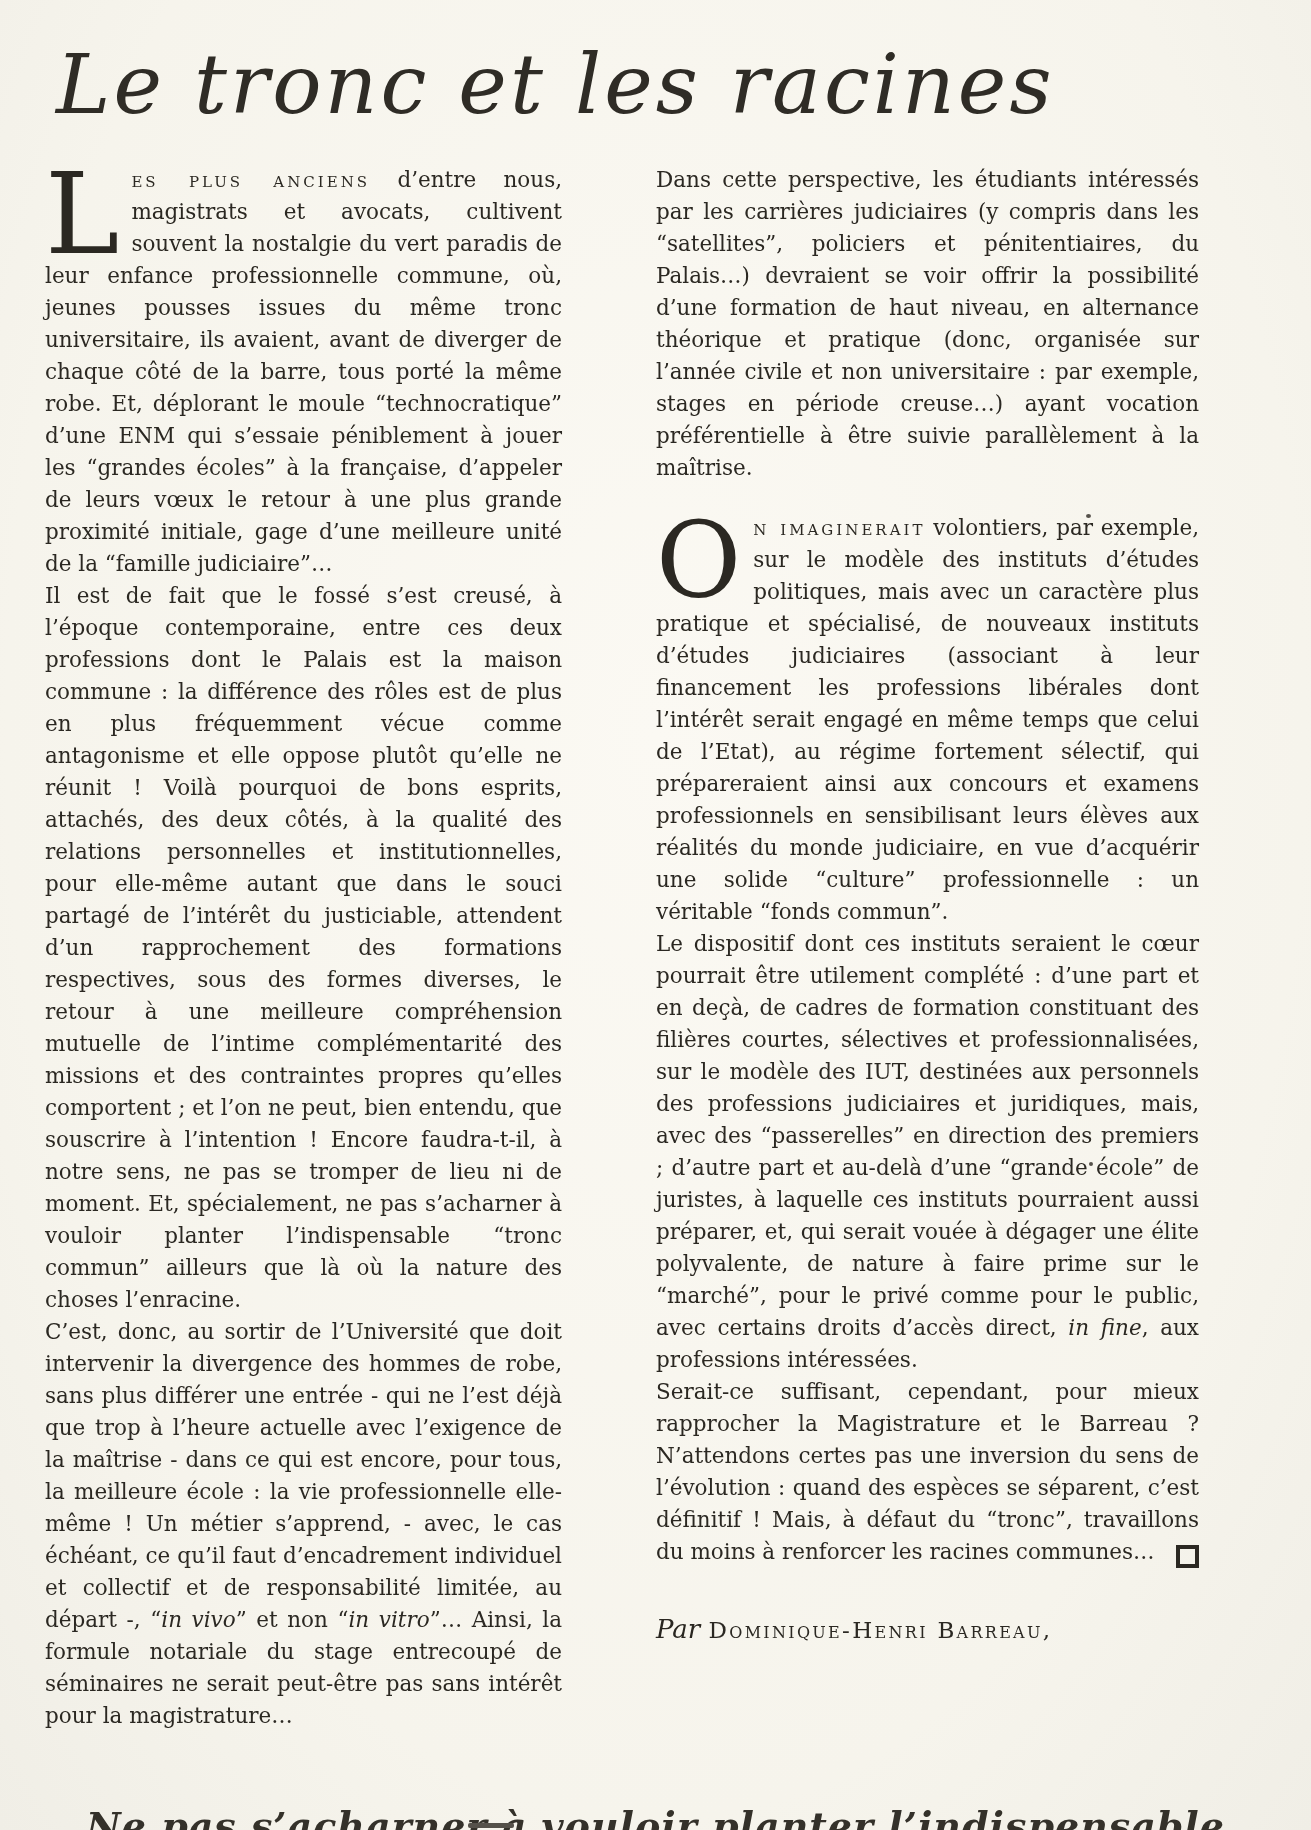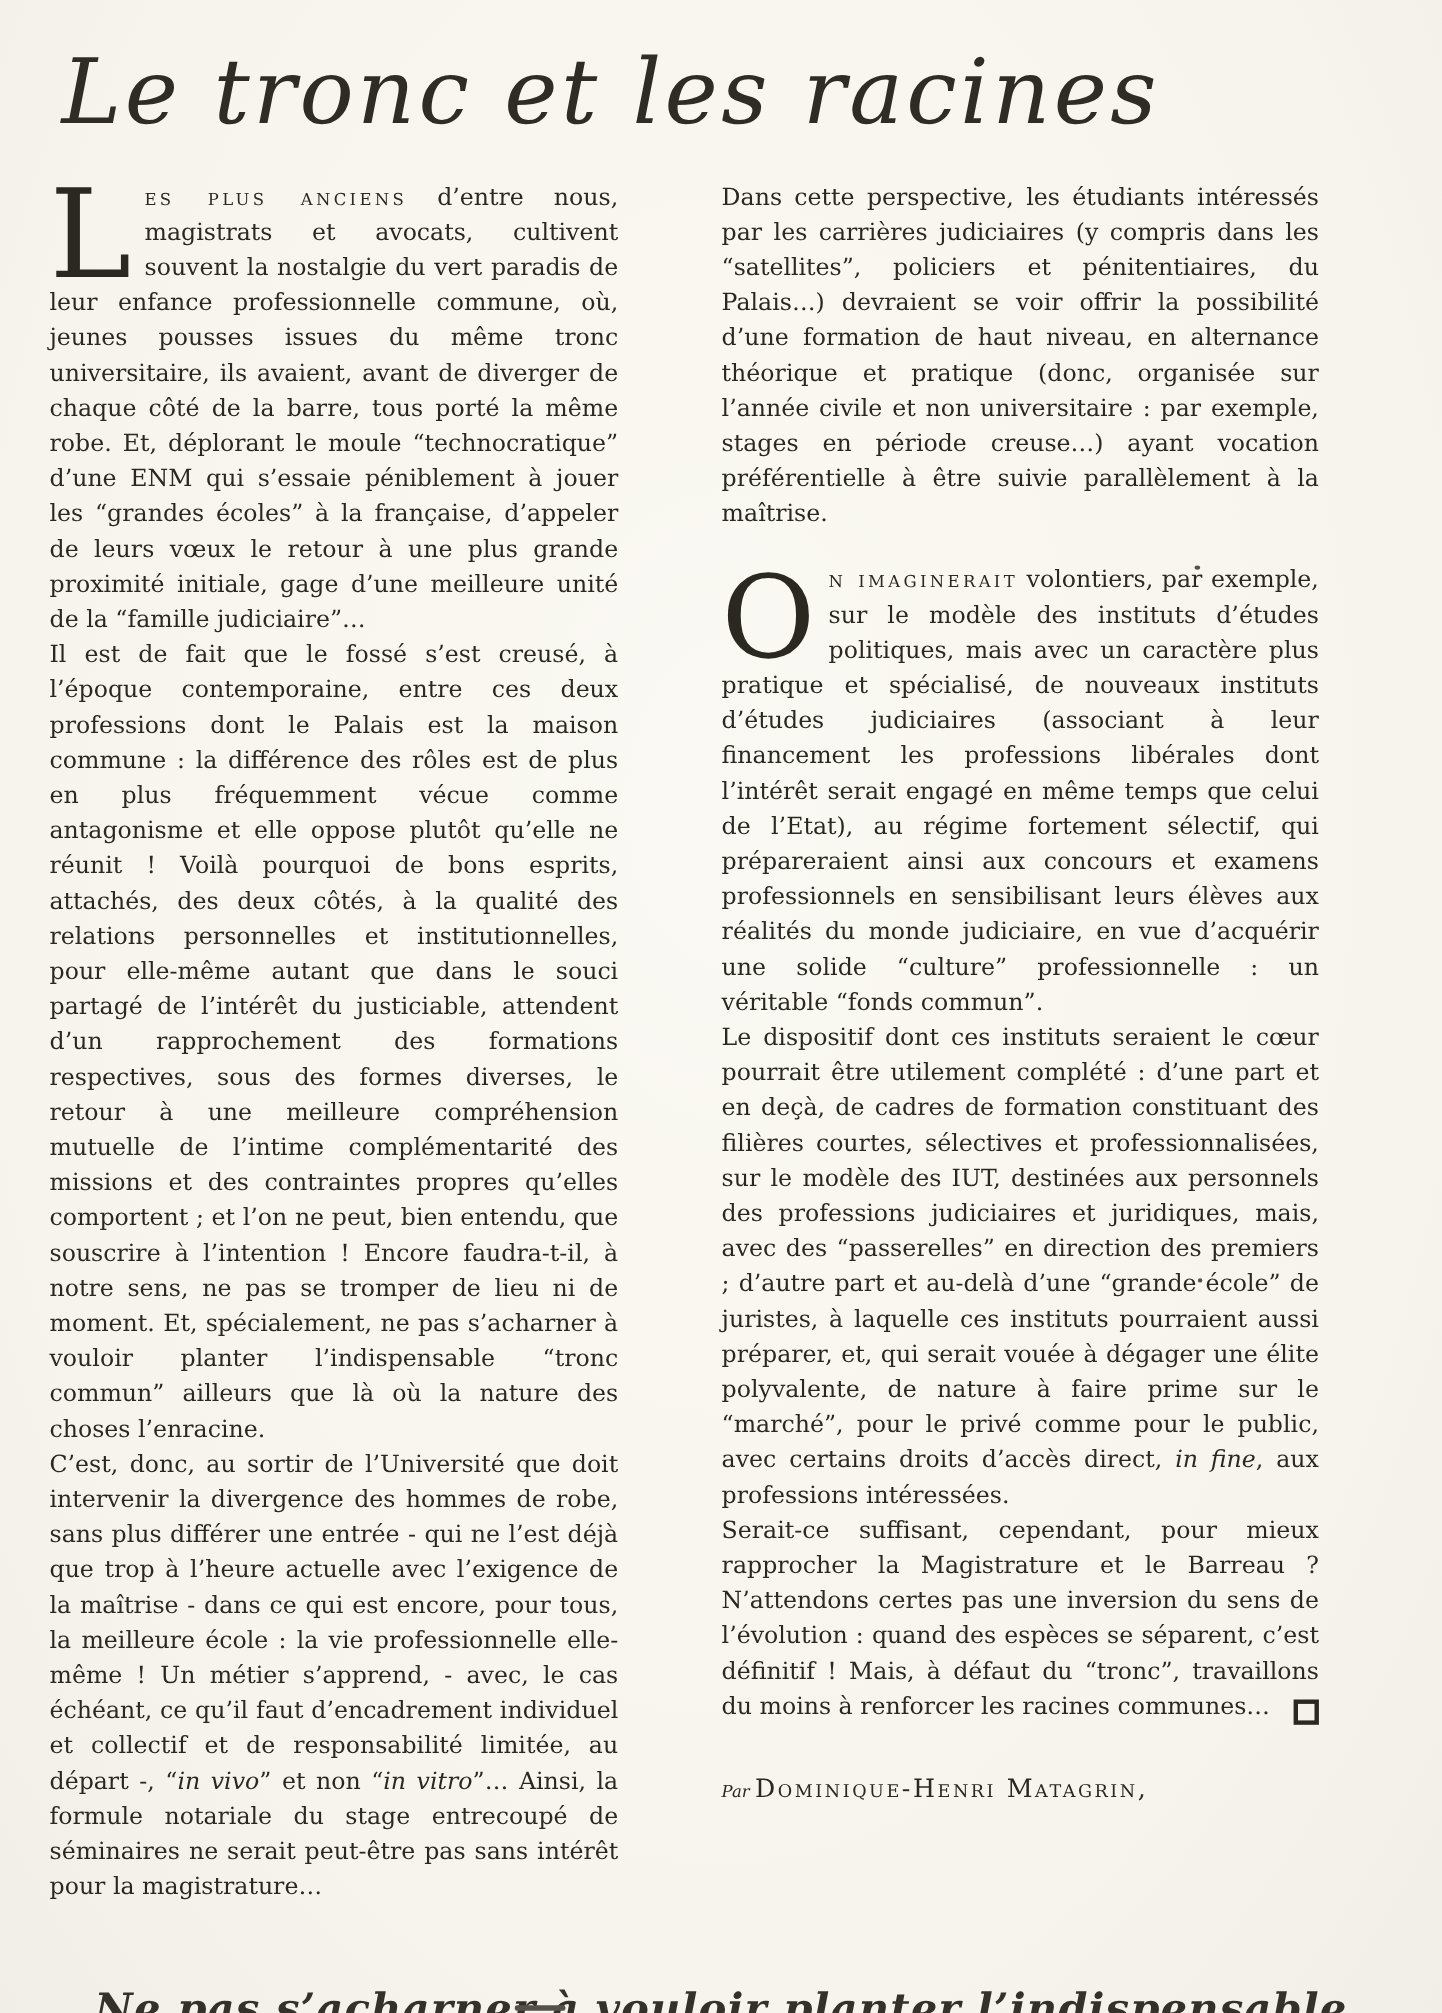--- a/index.html
+++ b/index.html
@@ -46,21 +46,21 @@
   }
   .gap-top { margin-top:28px !important; }
   .it { font-style:italic; }
   .end-mark {
     float:right;
     width:15px; height:15px;
     border:4px solid #2b2822;
     margin-top:9px; margin-left:8px;
   }
   .byline { margin-top:46px; }
-  .byline-prefix { font-style:italic; font-size:15px; }
+  .byline-prefix { font-style:italic; font-size:26px; }
   .byline-name {
     font-variant:small-caps; letter-spacing:0.1em;
     font-size:23px; color:#2b2822;
   }
   .byline-role {
     font-style:italic; font-size:19px; margin-top:7px; color:#2e2b25;
     white-space:nowrap;
   }
   .pull-quote {
     margin:54px 56px 0 56px;
@@ -106,21 +106,21 @@
       </p>
       <p>
         <span>Le dispositif dont ces instituts seraient le cœur pourrait être utilement complété : d’une part et en deçà, de cadres de formation constituant des filières courtes, sélectives et professionnalisées, sur le modèle des IUT, destinées aux personnels des professions judiciaires et juridiques, mais, avec des “passerelles” en direction des premiers ; d’autre part et au-delà d’une “grande école” de juristes, à laquelle ces instituts pourraient aussi préparer, et, qui serait vouée à dégager une élite polyvalente, de nature à faire prime sur le “marché”, pour le privé comme pour le public, avec certains droits d’accès direct, </span><span class="it">in fine</span><span>, aux professions intéressées.</span>
       </p>
       <p>
         <span>Serait-ce suffisant, cependant, pour mieux rapprocher la Magistrature et le Barreau ? N’attendons certes pas une inversion du sens de l’évolution : quand des espèces se séparent, c’est définitif ! Mais, à défaut du “tronc”, travaillons du moins à renforcer les racines communes…</span><span class="end-mark"></span>
       </p>
 
       <div class="byline">
         <div>
-          <span class="byline-prefix">Par </span><span class="byline-name">Dominique-Henri Matagrin,</span>
+          <span class="byline-prefix">Par </span><span class="byline-name">Dominique-Henri Barreau,</span>
         </div>
       </div>
     </div>
 
   </div>
 
   <div class="pull-quote">Ne pas s’acharner à vouloir planter l’indispensable “tronc commun” ailleurs que là où la nature des choses l’enracine</div>
 
   <span class="speck speck-1"></span>
   <span class="speck speck-2"></span>

